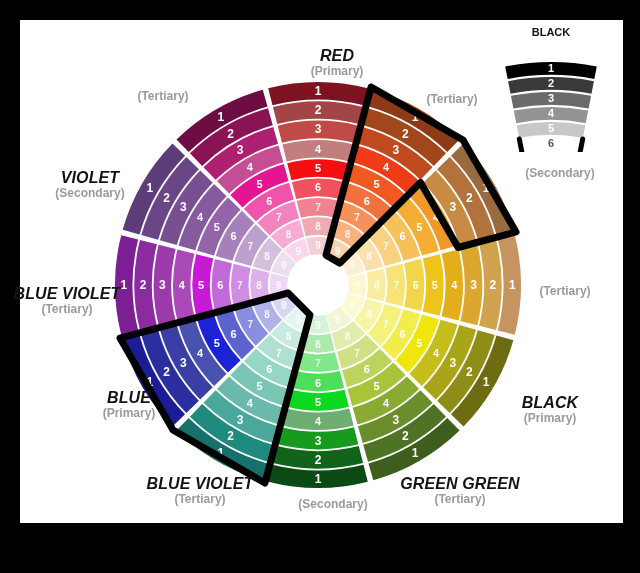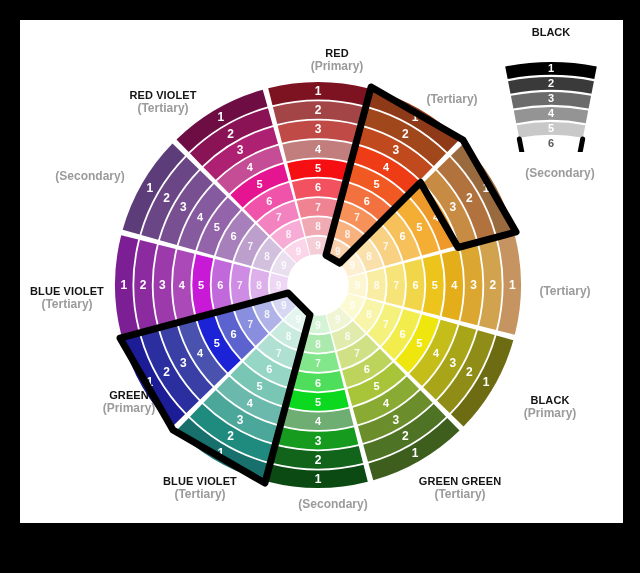--- a/index.html
+++ b/index.html
@@ -23,24 +23,25 @@
   svg{display:block;}
   .lbl{
     position:absolute;
     text-align:center;
     line-height:1.05;
     white-space:nowrap;
     pointer-events:none;
   }
   .lbl .nm{
     display:block;
-    font-size:11px;
+    font-size:16px;
     font-weight:bold;
     color:#141414;
     letter-spacing:0.1px;
+    font-style:italic;
   }
   .lbl .sub{
     display:block;
     font-size:12px;
     font-weight:bold;
     color:#9b9b9b;
   }
   .legend-title{
     position:absolute;
     font-size:11px;
@@ -328,32 +329,32 @@
         <span class="sub">(Tertiary)</span>
       </div>
       <div class="lbl" style="left: 243px; top: 478px; width: 140px;">
         <span class="sub">(Secondary)</span>
       </div>
       <div class="lbl" style="left: 110px; top: 456px; width: 140px;">
         <span class="nm">BLUE VIOLET</span>
         <span class="sub">(Tertiary)</span>
       </div>
       <div class="lbl" style="left: 39px; top: 370px; width: 140px;">
-        <span class="nm">GREEN</span>
+        <span class="nm">BLUE</span>
         <span class="sub">(Primary)</span>
       </div>
       <div class="lbl" style="left: -23px; top: 266px; width: 140px;">
         <span class="nm">BLUE VIOLET</span>
         <span class="sub">(Tertiary)</span>
       </div>
       <div class="lbl" style="left: 0px; top: 150px; width: 140px;">
+        <span class="nm">VIOLET</span>
         <span class="sub">(Secondary)</span>
       </div>
       <div class="lbl" style="left: 73px; top: 70px; width: 140px;">
-        <span class="nm">RED VIOLET</span>
         <span class="sub">(Tertiary)</span>
       </div>
     </div>
 
   <div class="legend-title" style="left:481px;top:6px;width:100px;">BLACK</div>
 
   <svg id="legend-svg" width="120" height="110" viewBox="0 0 120 110" style="position:absolute;left:471px;top:22px;">
       <path d="M 14.205841109629247 24.409475972560642 A 240 240 0 0 1 105.79415889037078 24.409475972560642 L 103.35180374955101 36.974303920690744 A 227.2 227.2 0 0 0 16.648196250449026 36.974303920690744 Z" fill="#000000"></path>
       <text x="60.000000000000014" y="30.400000000000006" text-anchor="middle" font-family="&quot;Liberation Sans&quot;, sans-serif" font-size="11" font-weight="bold" fill="#ffffff">1</text>
       <path d="M 17.067976040277422 39.13388372427559 A 225 225 0 0 1 102.93202395972261 39.13388372427559 L 100.48966881890283 51.69871167240572 A 212.2 212.2 0 0 0 19.510331181097193 51.69871167240572 Z" fill="#3a3a3a"></path>

